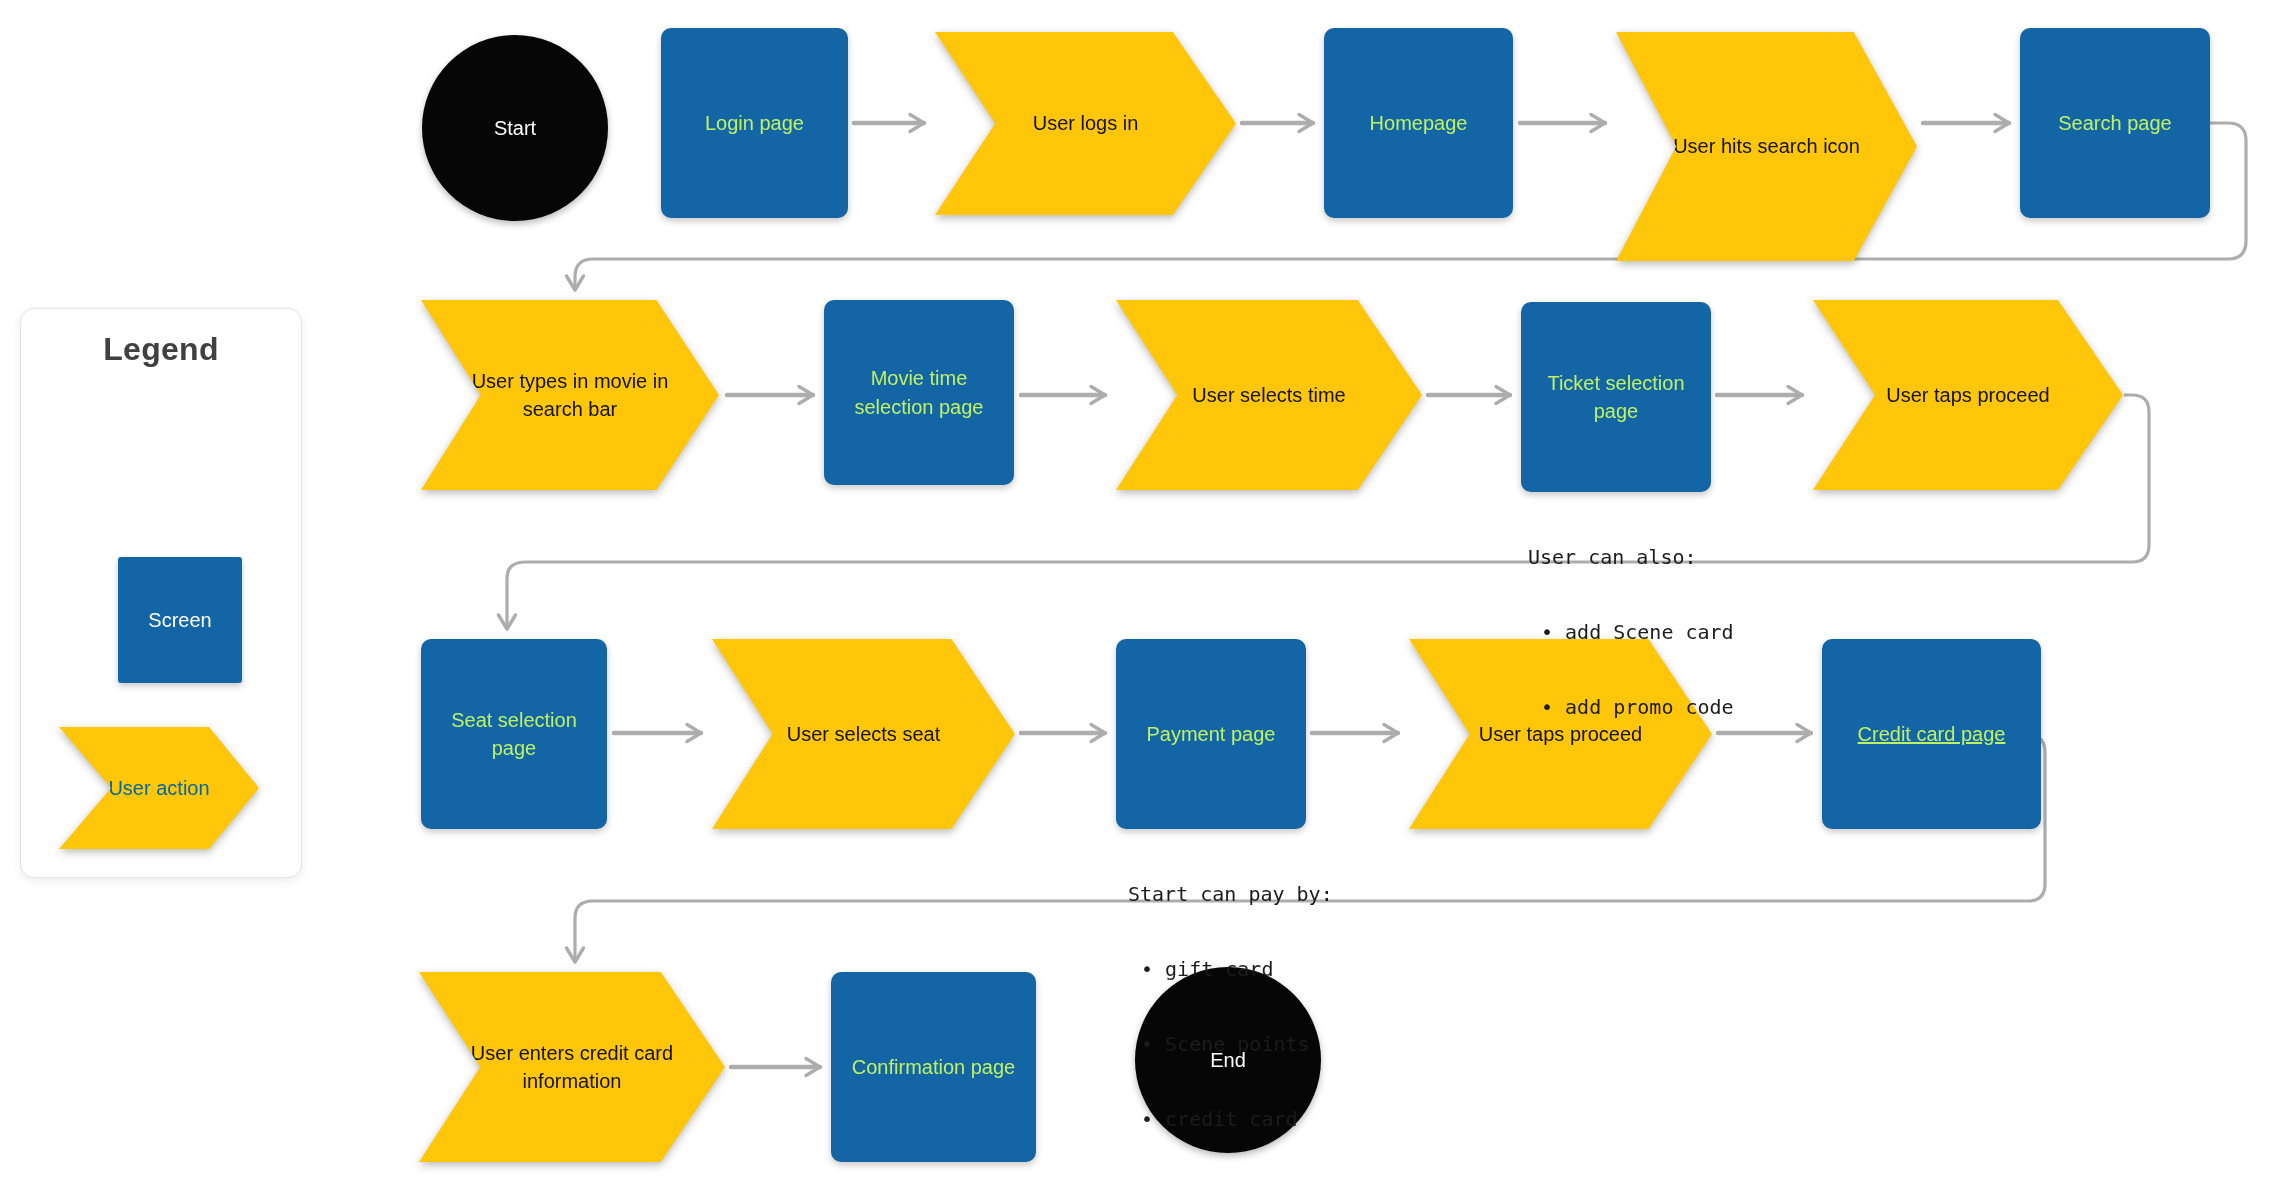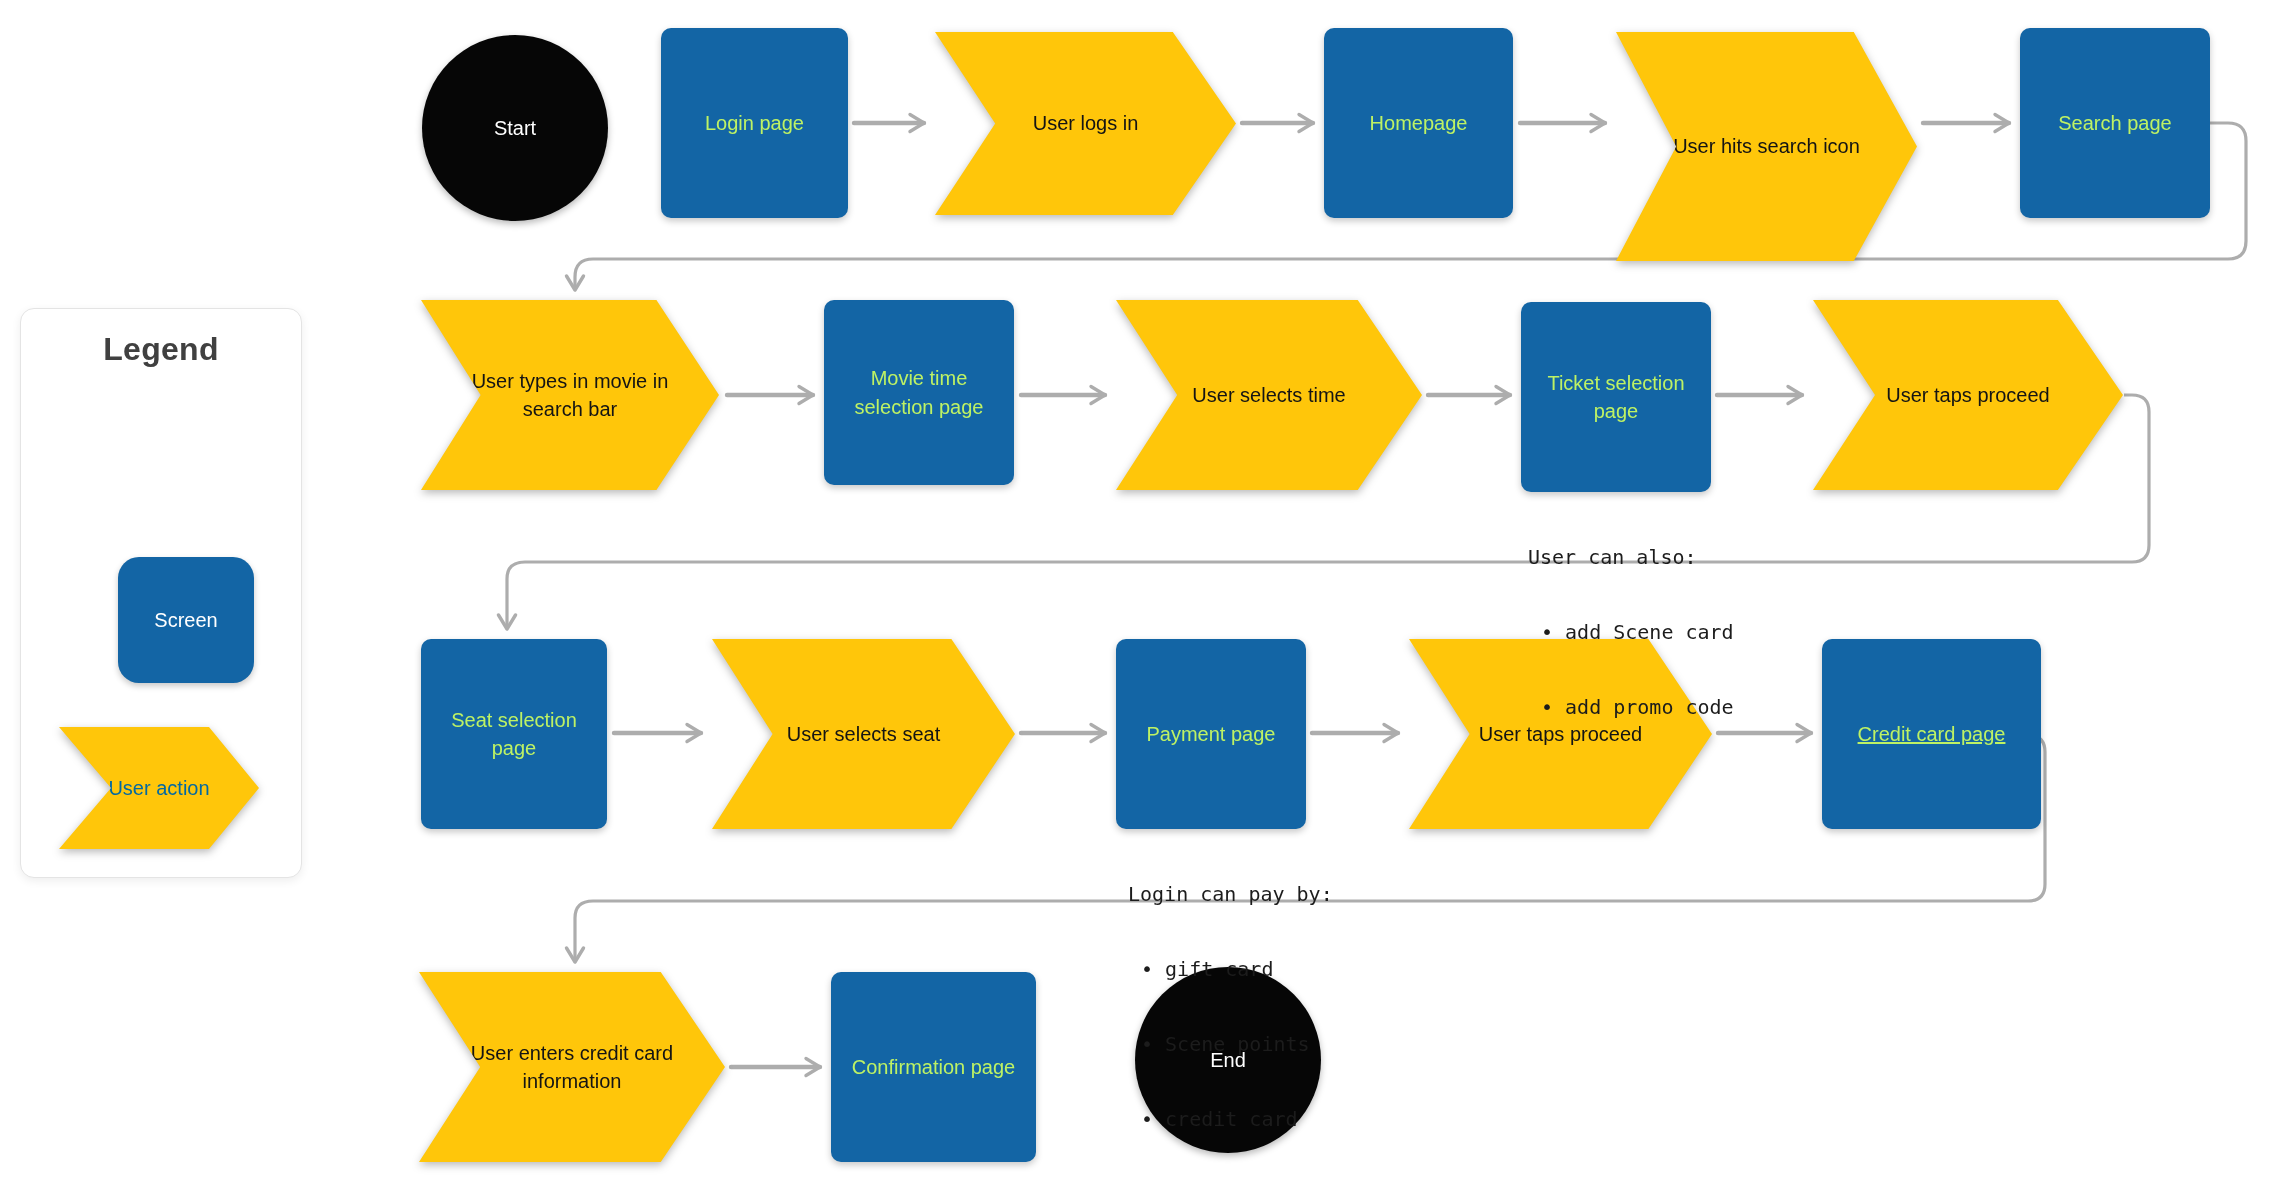--- a/index.html
+++ b/index.html
@@ -38,22 +38,22 @@
   .note-line.indent{padding-left:13px;}
 
   .legend{position:absolute;left:20px;top:308px;width:280px;height:568px;
     background:#ffffff;border:1px solid #E4E4E4;border-radius:14px;
     box-shadow:0 3px 10px rgba(0,0,0,.07);}
   .legend-title{position:absolute;top:22px;left:0;width:100%;text-align:center;
     font-size:32px;font-weight:700;color:#404040;letter-spacing:.3px;}
   .lg-circle{position:absolute;left:96px;top:86px;width:124px;height:124px;
     background:var(--terminal-black);border-radius:50%;color:#fff;
     display:flex;align-items:center;justify-content:center;box-shadow:0 3px 6px rgba(0,0,0,.25);}
-  .lg-rect{position:absolute;left:97px;top:248px;width:136px;height:126px;
-    background:var(--screen-blue);border-radius:21px;color:#fff;
+  .lg-rect{position:absolute;left:97px;top:248px;width:124px;height:126px;
+    background:var(--screen-blue);border-radius:3px;color:#fff;
     display:flex;align-items:center;justify-content:center;box-shadow:0 3px 6px rgba(0,0,0,.22);}
   .lg-chev-wrap{position:absolute;left:38px;top:418px;width:200px;height:122px;
     filter:drop-shadow(0 3px 4px rgba(0,0,0,.28));}
   .lg-chev{width:100%;height:100%;background:var(--action-yellow);
     clip-path:polygon(0% 0%,75% 0%,100% 50%,75% 100%,0% 100%,26% 50%);
     display:flex;align-items:center;justify-content:center;color:#0369a1;}
 </style>
 </head>
 <body>
 
@@ -178,19 +178,19 @@
   <div class="node terminal" style="left:1135px;top:967px;width:186px;height:186px;">
     <span class="lbl">End</span>
   </div>
 
   <div class="note" style="left:1528px;top:495px;">
     <div class="note-line">User can also:</div>
     <div class="note-line indent">• add Scene card</div>
     <div class="note-line indent">• add promo code</div>
   </div>
   <div class="note" style="left:1128px;top:832px;">
-    <div class="note-line">Login can pay by:</div>
+    <div class="note-line">Start can pay by:</div>
     <div class="note-line indent">• gift card</div>
     <div class="note-line indent">• Scene points</div>
     <div class="note-line indent">• credit card</div>
   </div>
 
 </div>
 
 </body></html>

